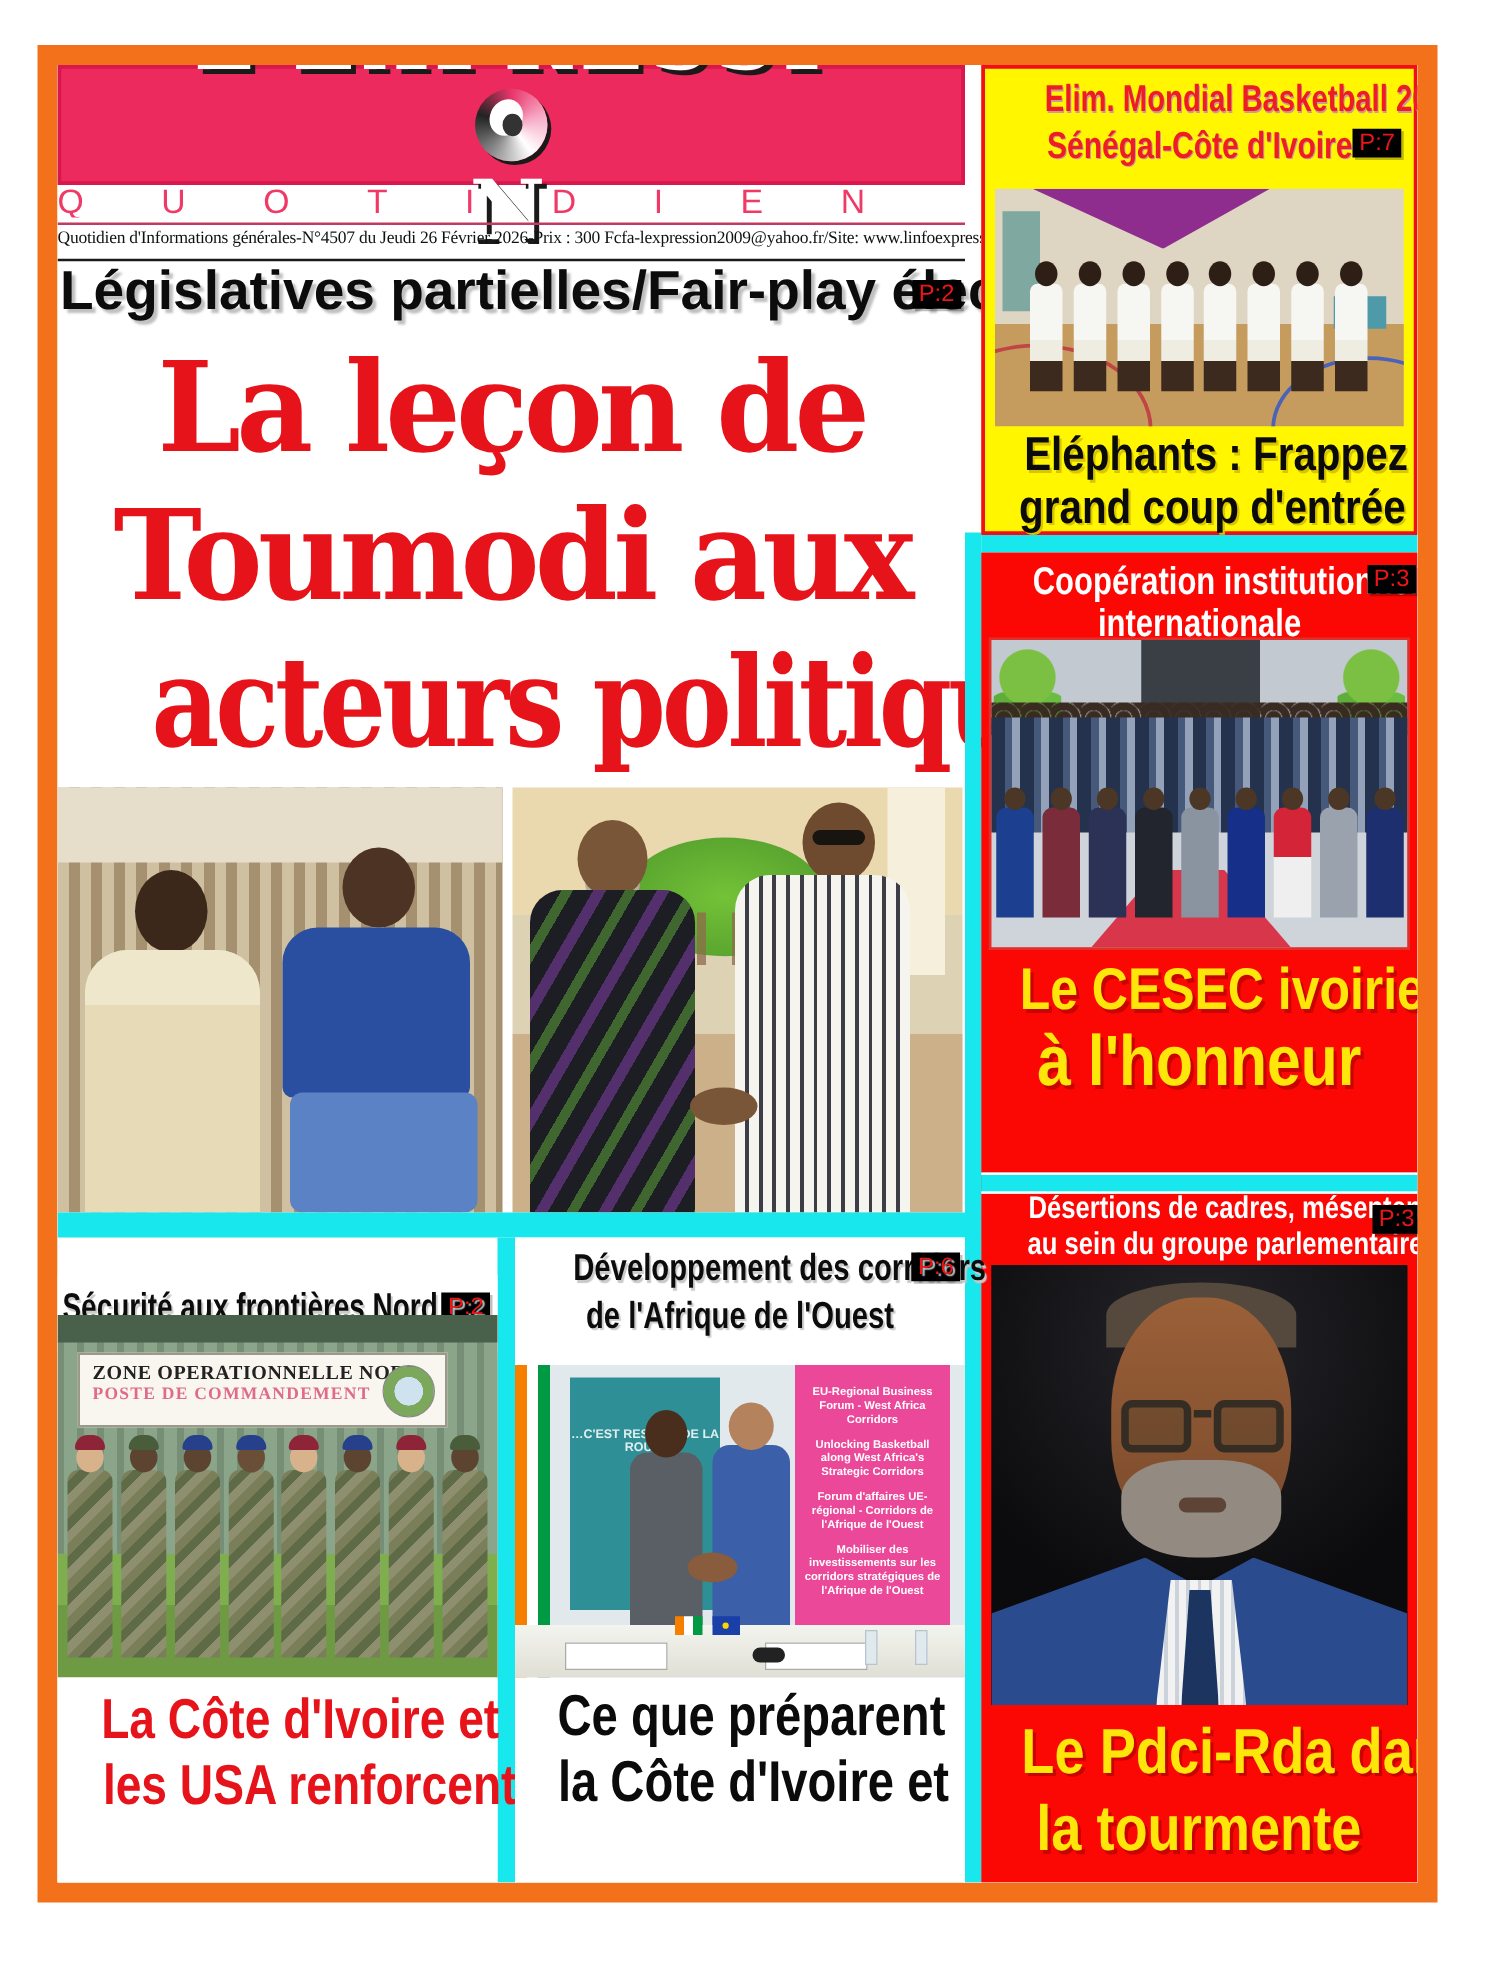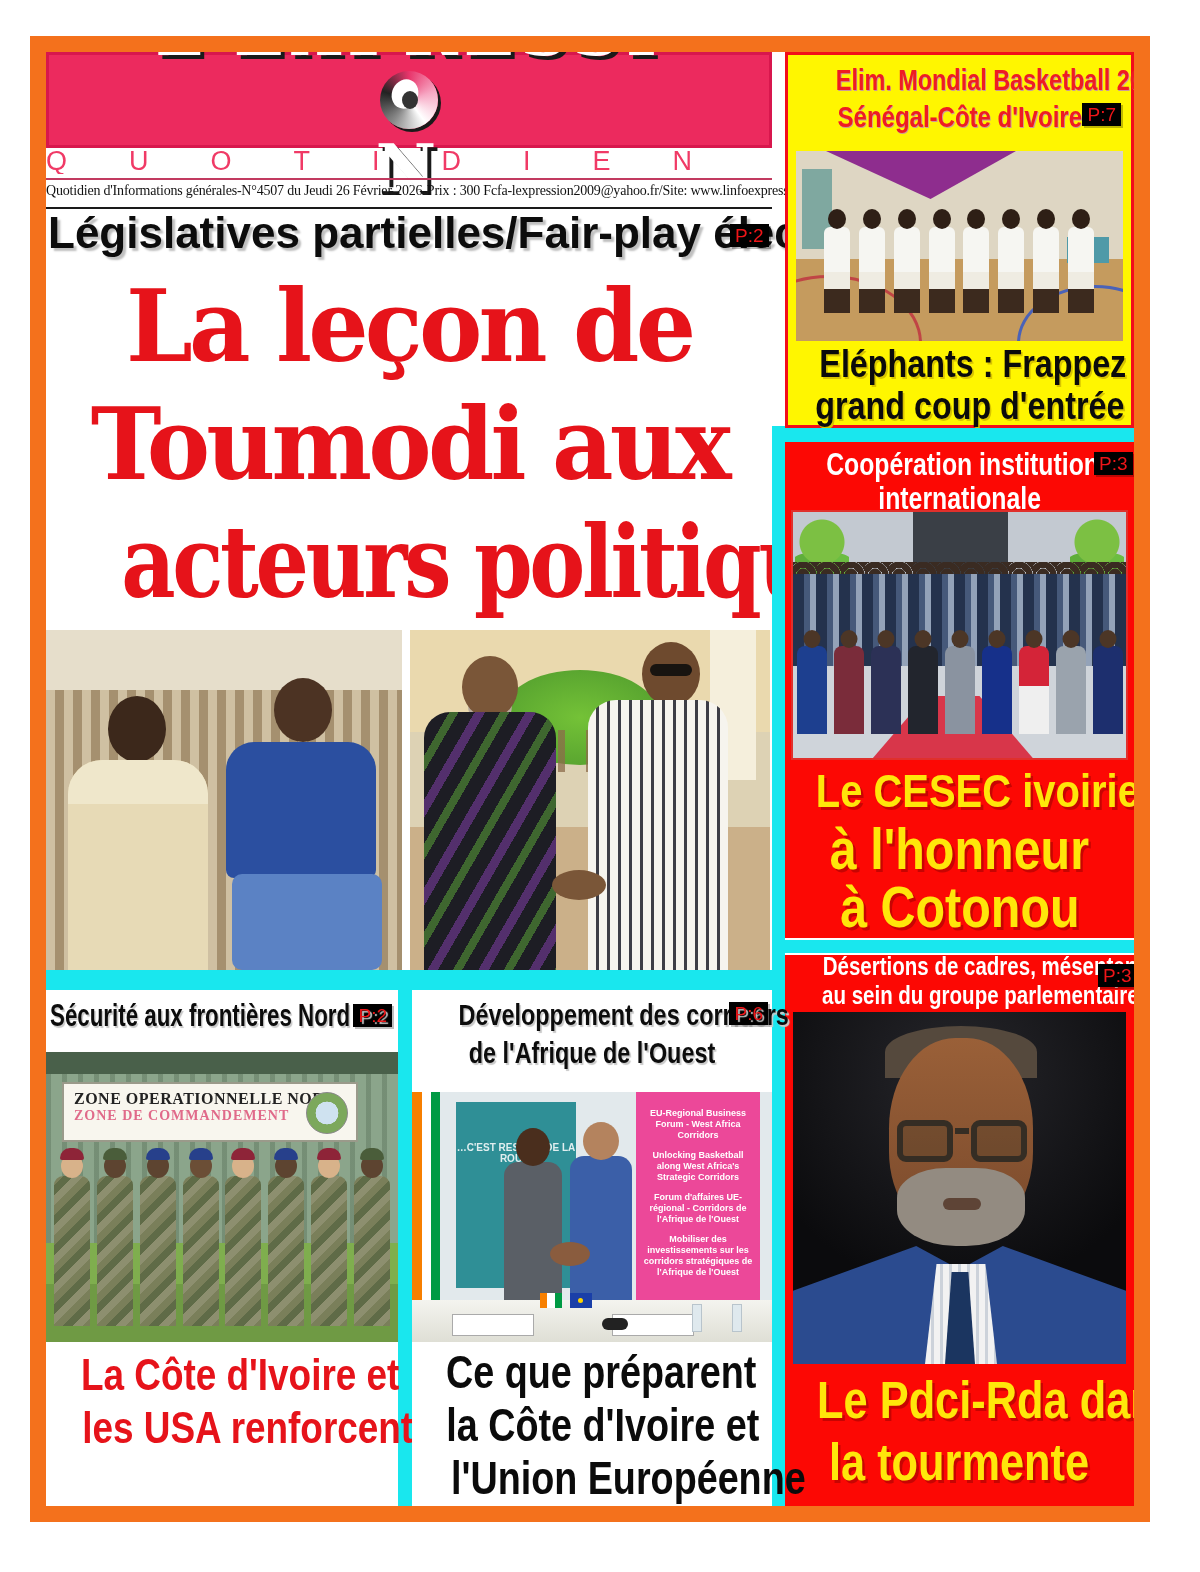--- a/index.html
+++ b/index.html
@@ -136,21 +136,21 @@
      clip-path:polygon(0 100%,0 38%,37% 0,50% 20%,63% 0,100% 38%,100% 100%);}
   .th-shirt{position:absolute;left:132px;bottom:0;width:72px;height:100px;
      background:repeating-linear-gradient(90deg,#f2f2f2 0 6px,#ccd2da 6px 9px);
      clip-path:polygon(16% 0,84% 0,100% 100%,0 100%);}
   .th-tie{position:absolute;left:152px;bottom:0;width:30px;height:92px;background:#1b3560;
      clip-path:polygon(22% 0,78% 0,100% 100%,0 100%);}
   .pdci-head{left:739px;top:1318px;width:349px;text-align:center;color:#ffe60a;font-weight:bold;
      font-size:51px;line-height:62px;text-shadow:3px 3px 0 rgba(120,0,0,.4);}
 
   
-  .sec-head{left:0;top:938px;width:352px;height:62px;background:#fff;font-weight:bold;font-size:31px;
+  .sec-head{left:0;top:968px;width:352px;height:62px;background:#fff;font-weight:bold;font-size:31px;
      color:#0c0c0c;padding-top:8px;box-sizing:border-box;text-shadow:2px 2px 1px #c9c9c9;}
   .ph-soldiers{left:0;top:1000px;width:352px;height:290px;
      background:linear-gradient(#8ba58b 0 66%,#7fae4e 66% 80%,#6f9a44 80%);}
   .sol-corr{position:absolute;left:0;top:0;width:100%;height:66%;
      background:repeating-linear-gradient(90deg,rgba(20,40,20,.18) 0 5px,transparent 5px 16px);}
   .sol-roof{position:absolute;left:0;top:0;width:100%;height:22px;background:#49604a;}
   .sign{position:absolute;left:16px;top:30px;width:296px;height:60px;background:#f8f6ee;border:2px solid #9a9a8a;
      text-align:left;padding:6px 0 0 10px;box-sizing:border-box;}
   .sign .s1{font-family:"Liberation Serif",serif;font-weight:bold;font-size:16px;color:#222;letter-spacing:.5px;}
   .sign .s2{font-family:"Liberation Serif",serif;font-weight:bold;font-size:14px;color:#e06a8a;letter-spacing:1px;}
@@ -307,21 +307,20 @@
           <div class="cs-fig" style="background:#16308a"></div>
           <div class="cs-fig" style="background:linear-gradient(#d42438 0 45%,#efefef 45%)"></div>
           <div class="cs-fig" style="background:#9aa3ad"></div>
           <div class="cs-fig" style="background:#1d2f6e"></div>
         </div>
       </div>
 
       <div class="abs cesec-head">
         <div class="c1"><span class="sqz sx85">Le CESEC ivoirien</span></div>
         <div class="c2"><span class="sqz sx85">à l'honneur</span></div>
-        <div class="c2"><span class="sqz sx85">à Cotonou</span></div>
       </div>
 
       <div class="abs strip-cesec"></div>
 
       <div class="abs desert">
         <div><span class="sqz sx82">Désertions de cadres, mésententes</span></div>
         <div><span class="sqz sx82">au sein du groupe parlementaire…</span></div>
       </div>
       <span class="pb" style="left:1052px;top:912px;">P:3</span>
 
@@ -348,21 +347,21 @@
 
       <div class="abs sec-head">
         <span class="sqz sx72 oleft" style="margin-left:4px;">Sécurité aux frontières Nord</span>
         <span class="pb" style="right:6px;top:14px;">P:2</span>
       </div>
       <div class="ph ph-soldiers">
         <div class="sol-corr"></div>
         <div class="sol-roof"></div>
         <div class="sign">
           <div class="s1">ZONE OPERATIONNELLE NORD</div>
-          <div class="s2">ZONE DE COMMANDEMENT</div>
+          <div class="s2">POSTE DE COMMANDEMENT</div>
           <div class="sign-emblem"></div>
         </div>
         <div class="sol-row">
           <div class="soldier" style="--skin:#d8b28a;--beret:#8e2438"></div>
           <div class="soldier" style="--skin:#5d4430;--beret:#4a5d3a"></div>
           <div class="soldier" style="--skin:#5d4430;--beret:#27408b"></div>
           <div class="soldier" style="--skin:#6b4e36;--beret:#27408b"></div>
           <div class="soldier" style="--skin:#d8b28a;--beret:#8e2438"></div>
           <div class="soldier" style="--skin:#5d4430;--beret:#27408b"></div>
           <div class="soldier" style="--skin:#d8b28a;--beret:#8e2438"></div>
@@ -398,18 +397,17 @@
         <div class="tbl-flag eu"></div>
         <div class="namecard" style="left:40px;"></div>
         <div class="namecard" style="left:200px;"></div>
         <div class="mic"></div>
         <div class="bottle" style="right:30px;"></div>
         <div class="bottle" style="right:70px;"></div>
       </div>
       <div class="abs cor-txt">
         <div><span class="sqz sx82">Ce que préparent</span></div>
         <div><span class="sqz sx82">la Côte d'Ivoire et</span></div>
-        <div><span class="sqz sx82">l'Union Européenne</span></div>
       </div>
 
     </div>
   </div>
 </div>
 
 </body></html>

